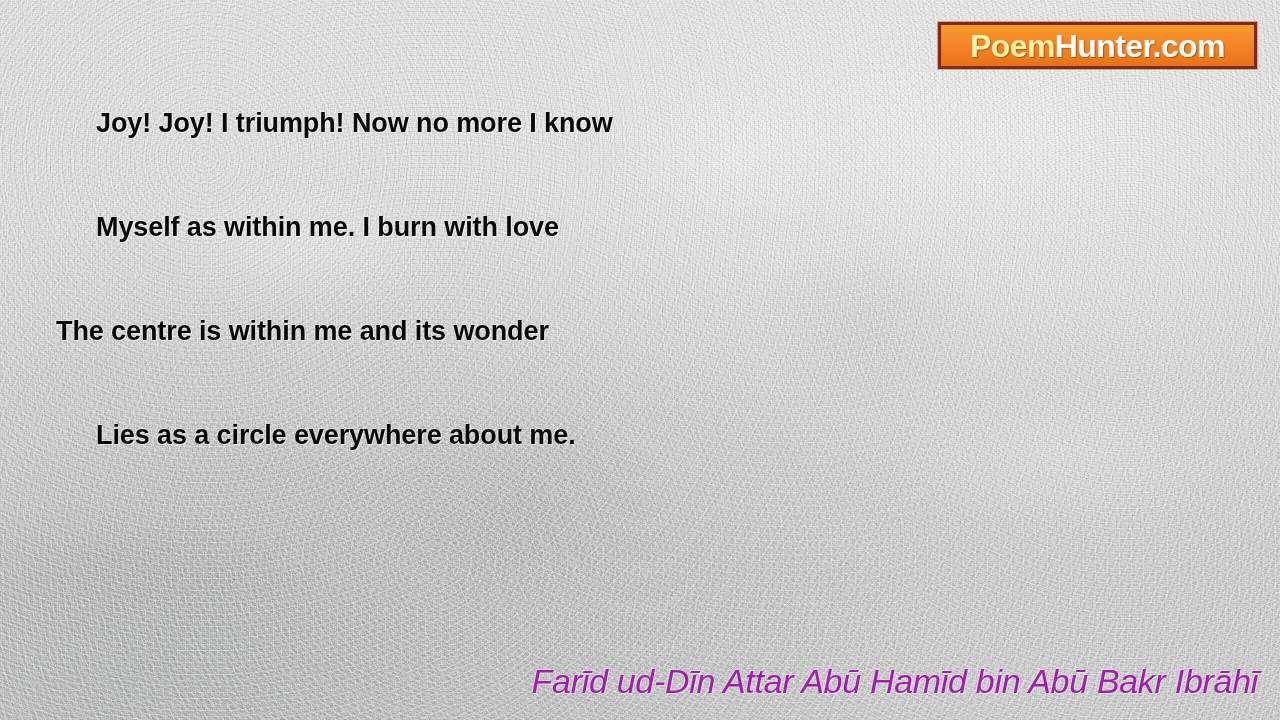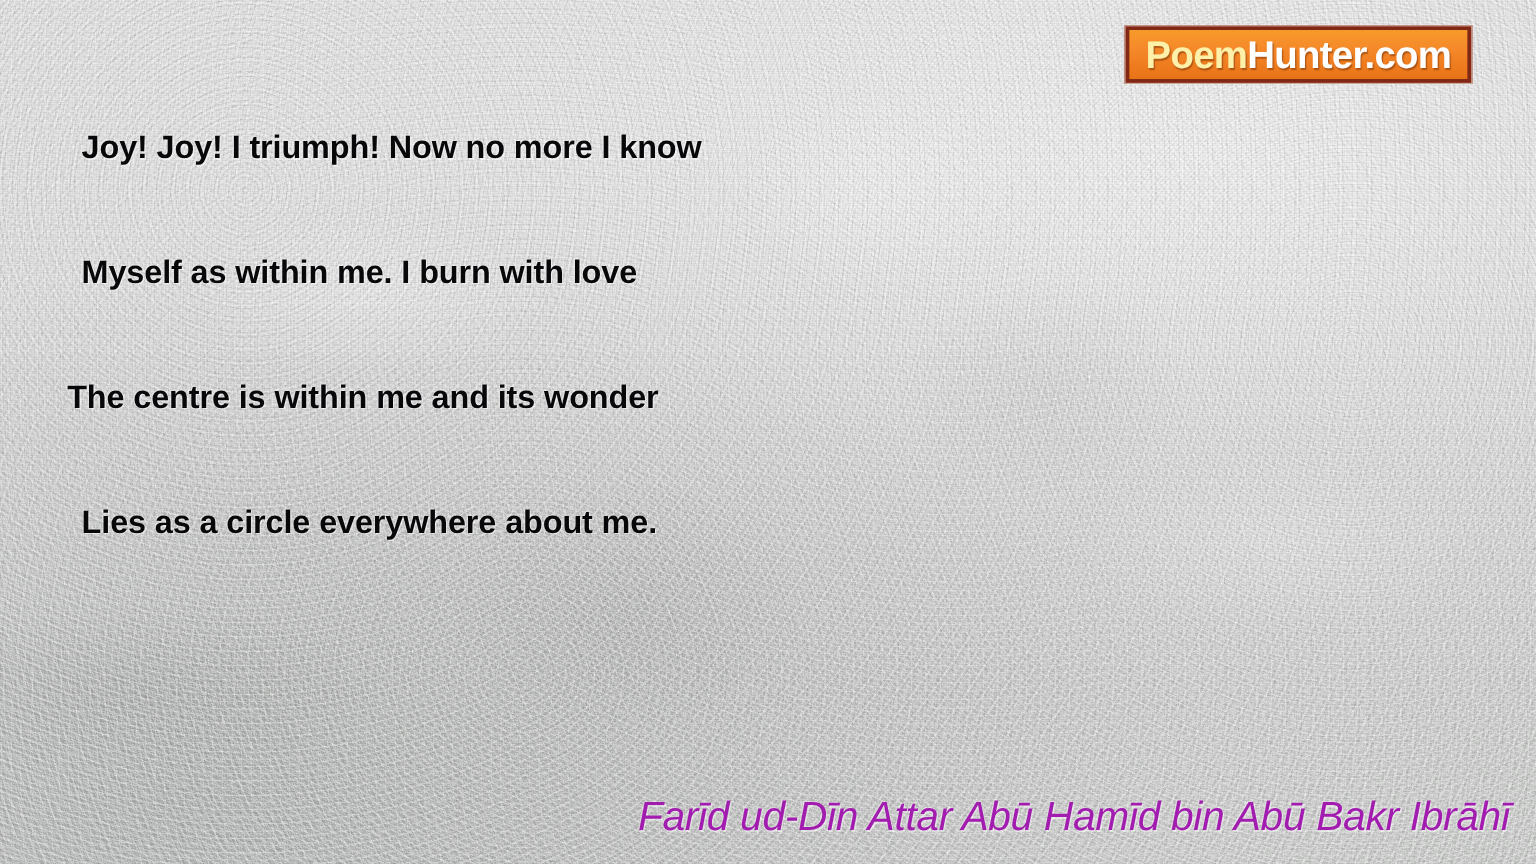--- a/index.html
+++ b/index.html
@@ -97,21 +97,21 @@
     top: 108px;
     width: 900px;
   }
   .poem-line {
     height: 104px;
     font-size: 27px;
     font-weight: bold;
     color: #08080b;
     letter-spacing: -0.1px;
     white-space: nowrap;
-    padding-left: 68px;
+    padding-left: 96px;
     box-sizing: border-box;
     text-shadow: 1px 1px 0 rgba(255,255,255,.5), -1px -1px 0 rgba(255,255,255,.3);
   }
   .poem-line.indented { padding-left: 56px; }
 
   #poem-author {
     position: absolute;
     left: 0;
     right: 22px;
     bottom: 19px;
@@ -123,21 +123,21 @@
     letter-spacing: -0.3px;
     white-space: nowrap;
     text-shadow: 1px 1px 0 rgba(255,255,255,.45), -1px -1px 0 rgba(255,255,255,.28);
   }
 
   
   #site-logo {
     position: absolute;
     left: 937px;
     top: 21px;
-    width: 290px;
+    width: 321px;
     height: 49px;
     box-sizing: border-box;
     border: 1px solid #c8a898;
     background: #8a2414;
     padding: 1px;
     box-shadow: 0 0 0 0 rgba(0,0,0,0);
   }
   #site-logo-inner {
     width: 100%;
     height: 100%;

